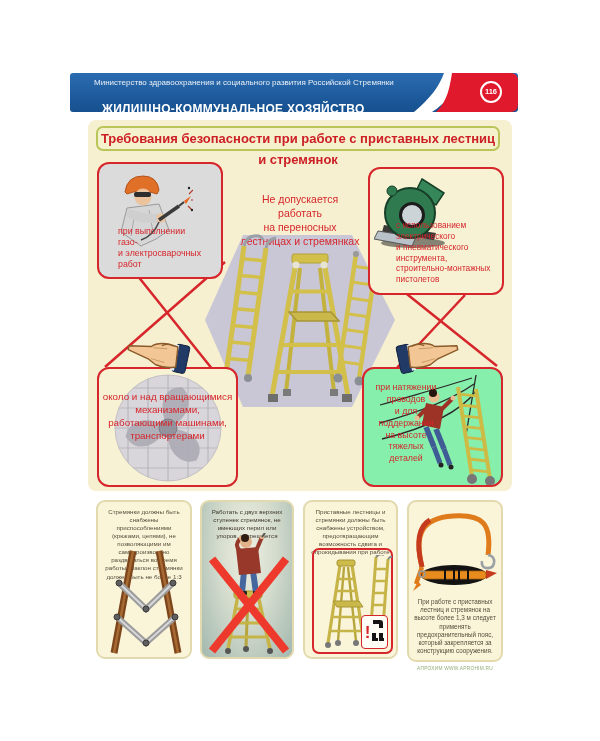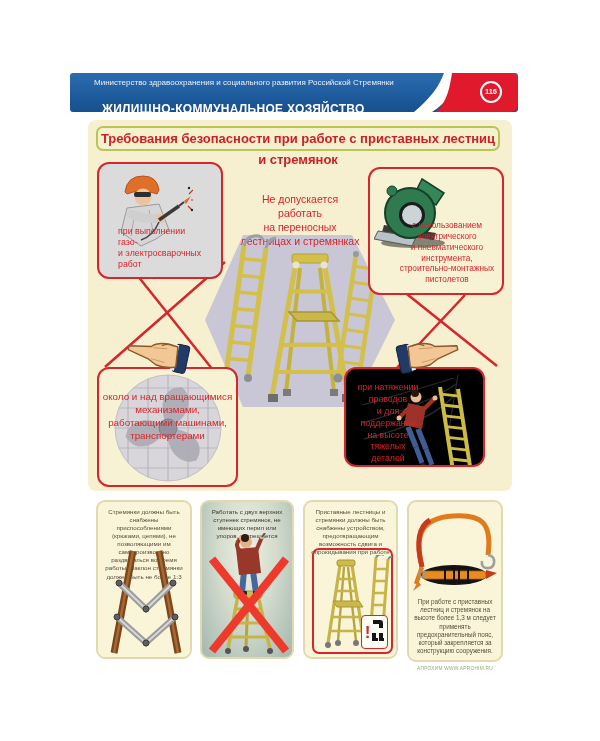--- a/index.html
+++ b/index.html
@@ -28,27 +28,27 @@
            font-size:10.5px;color:#d6252b;line-height:1.32;margin-top:36px;}
   .ladders{position:absolute;left:122px;top:104px;width:182px;height:186px;}
 
   .pbox{position:absolute;box-sizing:border-box;border:2.5px solid #d6252b;border-radius:12px;}
   .box-welding{left:9px;top:42px;width:126px;height:117px;background:#dbdbdb;}
   .box-welding svg{position:absolute;left:2px;top:2px;}
   .box-welding .ptext{position:absolute;right:5px;bottom:7px;width:98px;text-align:left;
                       font-size:8.8px;color:#d6252b;line-height:1.25;}
   .box-tools{left:280px;top:47px;width:136px;height:128px;background:#f7f2d4;}
   .box-tools svg{position:absolute;left:4px;top:4px;}
-  .box-tools .ptext{position:absolute;right:4px;bottom:8px;width:102px;text-align:center;
+  .box-tools .ptext{position:absolute;right:4px;bottom:8px;width:102px;text-align:left;
                     font-size:8.3px;color:#d6252b;line-height:1.3;}
   .box-machinery{left:9px;top:247px;width:141px;height:120px;background:#f7f2d4;overflow:hidden;}
   .box-machinery svg{position:absolute;left:14px;top:4px;}
   .box-machinery .ptext{position:absolute;left:2px;top:22px;width:133px;text-align:center;
                         font-size:9.8px;color:#d6252b;line-height:1.32;}
-  .box-wires{left:256px;top:247px;width:141px;height:100px;background:#000000;overflow:hidden;}
+  .box-wires{left:274px;top:247px;width:141px;height:120px;background:#86efac;overflow:hidden;}
   .box-wires svg{position:absolute;right:1px;top:2px;}
   .box-wires .ptext{position:absolute;left:4px;top:13px;width:76px;text-align:center;
                     font-size:8.8px;color:#d6252b;line-height:1.35;}
 
   .hand{position:absolute;width:64px;height:30px;}
   .hand-left{left:38px;top:219px;transform:rotate(12deg);}
   .hand-right{left:308px;top:219px;transform:scaleX(-1) rotate(12deg);}
 
   
   .panel{position:absolute;box-sizing:border-box;border:2px solid #e2daae;border-radius:9px;

